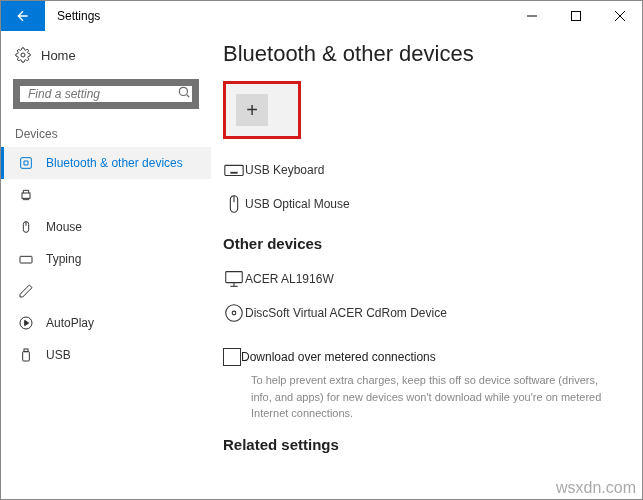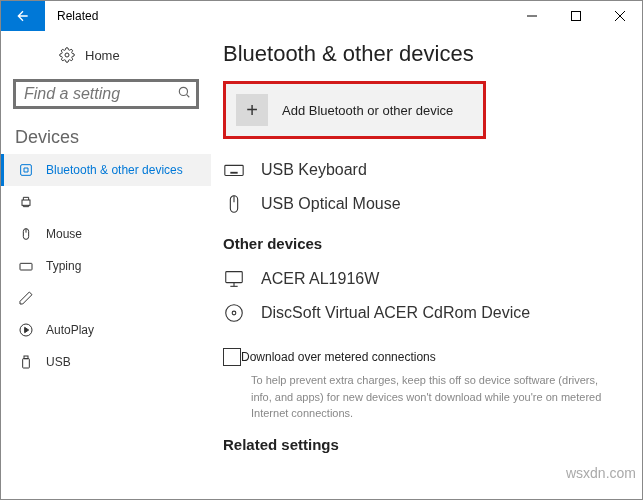--- a/index.html
+++ b/index.html
@@ -6,55 +6,55 @@
     body { width: 643px; height: 500px; background: #fff; overflow: hidden; border: 1px solid #888; position: relative; }
     .titlebar { height: 30px; display: flex; align-items: center; }
     .back-btn { width: 44px; height: 30px; background: #0078d7; display: flex; align-items: center; justify-content: center; color: #fff; }
     .back-btn svg { width: 16px; height: 16px; }
     .title { font-size: 12px; padding-left: 12px; color: #000; }
     .window-controls { margin-left: auto; display: flex; }
     .win-btn { width: 44px; height: 30px; display: flex; align-items: center; justify-content: center; color: #000; }
     .win-btn svg { width: 10px; height: 10px; }
     .layout { display: flex; height: calc(500px - 30px); }
     .sidebar { width: 210px; padding: 10px 0 0 0; }
-    .home { display: flex; align-items: center; padding: 6px 14px; font-size: 13px; color: #333; gap: 10px; margin-left: 44px; }
+    .home { display: flex; align-items: center; padding: 6px 14px; font-size: 13px; color: #333; gap: 10px; }
     .home svg { width: 16px; height: 16px; }
     .search-wrap { padding: 10px 12px 14px 12px; }
-    .search { width: 100%; height: 30px; border: 3px solid #737373; padding: 0 28px 0 8px; font-size: 16px; font-style: italic; background: #fff; }
+    .search { width: 100%; height: 30px; border: 7px solid #737373; padding: 0 28px 0 8px; font-size: 12px; font-style: italic; background: #fff; }
     .search-wrap { position: relative; }
     .search-icon-box { position: absolute; right: 20px; top: 16px; color: #666; }
     .search-icon-box svg { width: 14px; height: 14px; }
-    .group-label { font-size: 18px; color: #666; padding: 4px 14px 6px 14px; }
+    .group-label { font-size: 12px; color: #666; padding: 4px 14px 6px 14px; }
     .nav-item { display: flex; align-items: center; gap: 12px; padding: 8px 14px; font-size: 12px; color: #333; border-left: 3px solid transparent; }
     .nav-item svg { width: 16px; height: 16px; flex-shrink: 0; }
     .nav-item.active { color: #0078d7; border-left: 3px solid #0078d7; background: #f2f2f2; }
     .content { flex: 1; padding: 10px 20px 0 12px; overflow-y: auto; }
     .page-title { font-size: 22px; font-weight: 400; color: #222; margin-bottom: 14px; }
     .add-bt-wrap { border: 3px solid #d21a1a; display: inline-block; padding: 0; margin: 0 0 14px 0; }
     .add-bt { display: flex; align-items: center; gap: 14px; padding: 10px 30px 10px 10px; background: #f2f2f2; }
     .plus-box { width: 32px; height: 32px; background: #d9d9d9; display: flex; align-items: center; justify-content: center; font-size: 20px; color: #333; }
     .add-bt-label { font-size: 13px; color: #222; }
     .sect-head { font-size: 15px; font-weight: 600; color: #222; margin: 14px 0 10px 0; }
-    .device { display: flex; align-items: center; gap: 16px; font-size: 16px; color: #333; padding: 6px 0; }
+    .device { display: flex; align-items: center; gap: 0; font-size: 12px; color: #333; padding: 6px 0; }
     .device svg { width: 22px; height: 22px; flex-shrink: 0; }
     .chk-row { display: flex; align-items: center; font-size: 12px; color: #222; margin-top: 18px; }
     .chk-box { width: 18px; height: 18px; border: 1px solid #333; }
     .help-text { font-size: 11px; color: #888; line-height: 1.5; padding: 6px 0 0 28px; max-width: 380px; }
-    .watermark { position: absolute; bottom: 18px; right: 6px; font-size: 14px; color: #aaa; }
+    .watermark { position: absolute; bottom: 2px; right: 6px; font-size: 16px; color: #aaa; }
   </style>
 </head>
 <body>
 
 <div class="titlebar">
   <div class="back-btn">
     <svg viewBox="0 0 24 24" fill="none" stroke="currentColor" stroke-width="2">
         <path d="M19 12H5M12 19l-7-7 7-7"></path>
       </svg>
   </div>
-  <div class="title">Related</div>
+  <div class="title">Settings</div>
   <div class="window-controls">
     <div class="win-btn">
       <svg viewBox="0 0 10 10" stroke="currentColor" stroke-width="1">
           <line x1="0" y1="5" x2="10" y2="5"></line>
         </svg>
     </div>
     <div class="win-btn">
       <svg viewBox="0 0 10 10" fill="none" stroke="currentColor" stroke-width="1">
           <rect x="0.5" y="0.5" width="9" height="9"></rect>
         </svg>
@@ -137,21 +137,20 @@
       <span>USB</span>
     </div>
   </div>
 
   <div class="content">
     <div class="page-title">Bluetooth &amp; other devices</div>
 
     <div class="add-bt-wrap">
       <div class="add-bt">
         <div class="plus-box">+</div>
-        <div class="add-bt-label">Add Bluetooth or other device</div>
       </div>
     </div>
 
     <div class="device">
       <svg viewBox="0 0 24 24" fill="none" stroke="#333" stroke-width="1.2">
           <rect x="2" y="7" width="20" height="11" rx="1"></rect>
           <line x1="6" y1="11" x2="6" y2="11" stroke-width="2"></line>
           <line x1="10" y1="11" x2="10" y2="11" stroke-width="2"></line>
           <line x1="14" y1="11" x2="14" y2="11" stroke-width="2"></line>
           <line x1="18" y1="11" x2="18" y2="11" stroke-width="2"></line>

